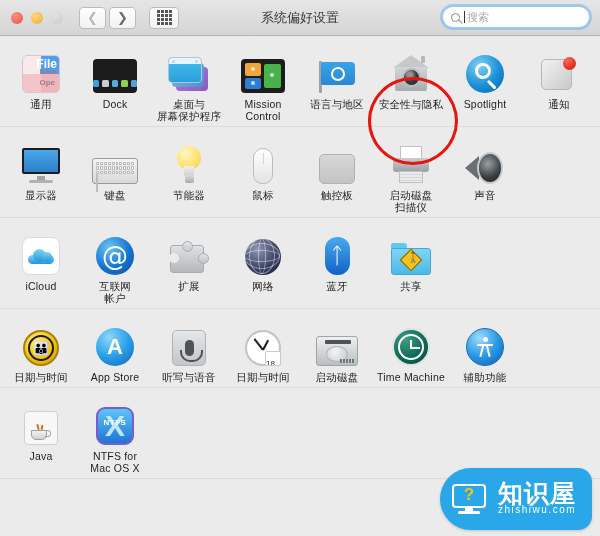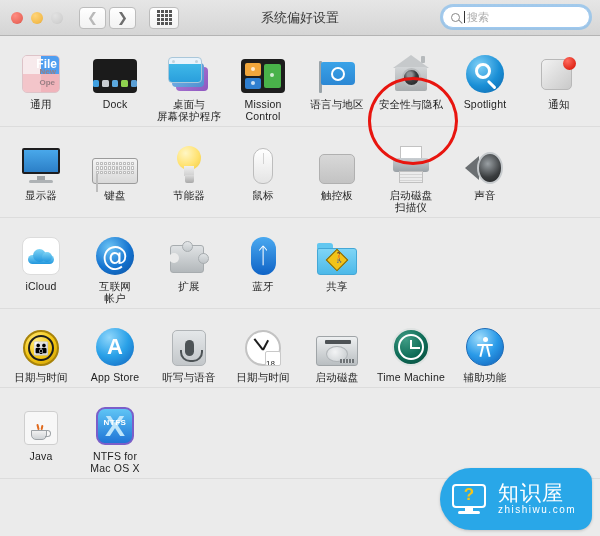--- a/index.html
+++ b/index.html
@@ -405,21 +405,21 @@
     position: relative;
   }
   .wm-monitor { position:relative; width:34px; height:30px; }
   .wm-monitor .m-scr { position:absolute; left:0; top:0; width:34px; height:24px;
     border:2.5px solid #fff; border-radius:4px; }
   .wm-monitor .m-stand { position:absolute; left:13px; top:24px; width:8px; height:4px; background:#fff;}
   .wm-monitor .m-base { position:absolute; left:6px; top:27px; width:22px; height:2.5px; background:#fff; border-radius:2px;}
   .wm-monitor .m-q { position:absolute; left:0; right:0; top:1px; text-align:center;
     font-size:17px; font-weight:bold; color:#f5c518; line-height:19px; }
   .watermark .wm-text { display:flex; flex-direction:column; justify-content:center; }
-  .watermark .wm-cn { color:#fff; font-size:21px; font-weight:normal; line-height:22px; letter-spacing:1px;}
+  .watermark .wm-cn { color:#fff; font-size:25px; font-weight:bold; line-height:22px; letter-spacing:1px;}
   .watermark .wm-en { color:#fff; font-size:10px; line-height:12px; letter-spacing:1.5px; }
 </style>
 </head>
 <body>
 
 <div class="window">
 
   <div class="toolbar">
     <div class="traffic">
       <span class="light red"></span>
@@ -708,20 +708,31 @@
             <div class="ic ic-puz">
           <span class="base"></span>
               <span class="knob-t"></span>
               <span class="knob-r"></span>
               <span class="notch"></span>
         </div>
           </div>
         <div class="cap">扩展</div>
       </div>
 
+      <div class="pref">
+        <div class="art">
+            <div class="ic ic-net">
+          <i class="m1"></i>
+              <i class="m2"></i>
+              <i class="p1"></i>
+              <i class="p2"></i>
+        </div>
+          </div>
+        <div class="cap">网络</div>
+      </div>
 
       <div class="pref">
         <div class="art">
             <div class="ic ic-bt">
           <span>ᛏ</span>
         </div>
           </div>
         <div class="cap">蓝牙</div>
       </div>
 

